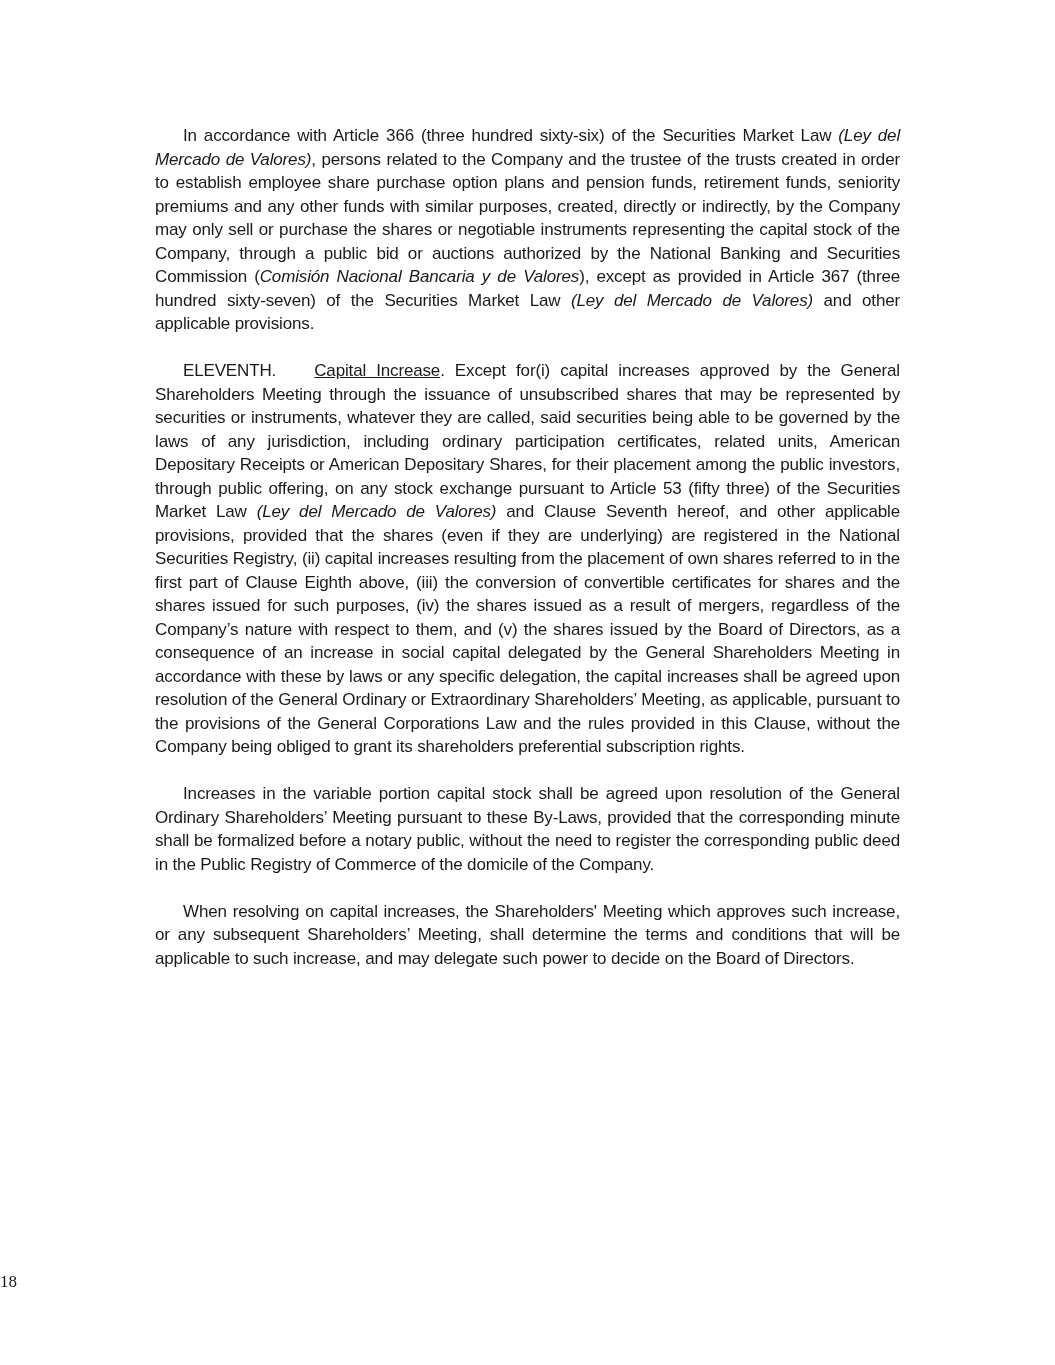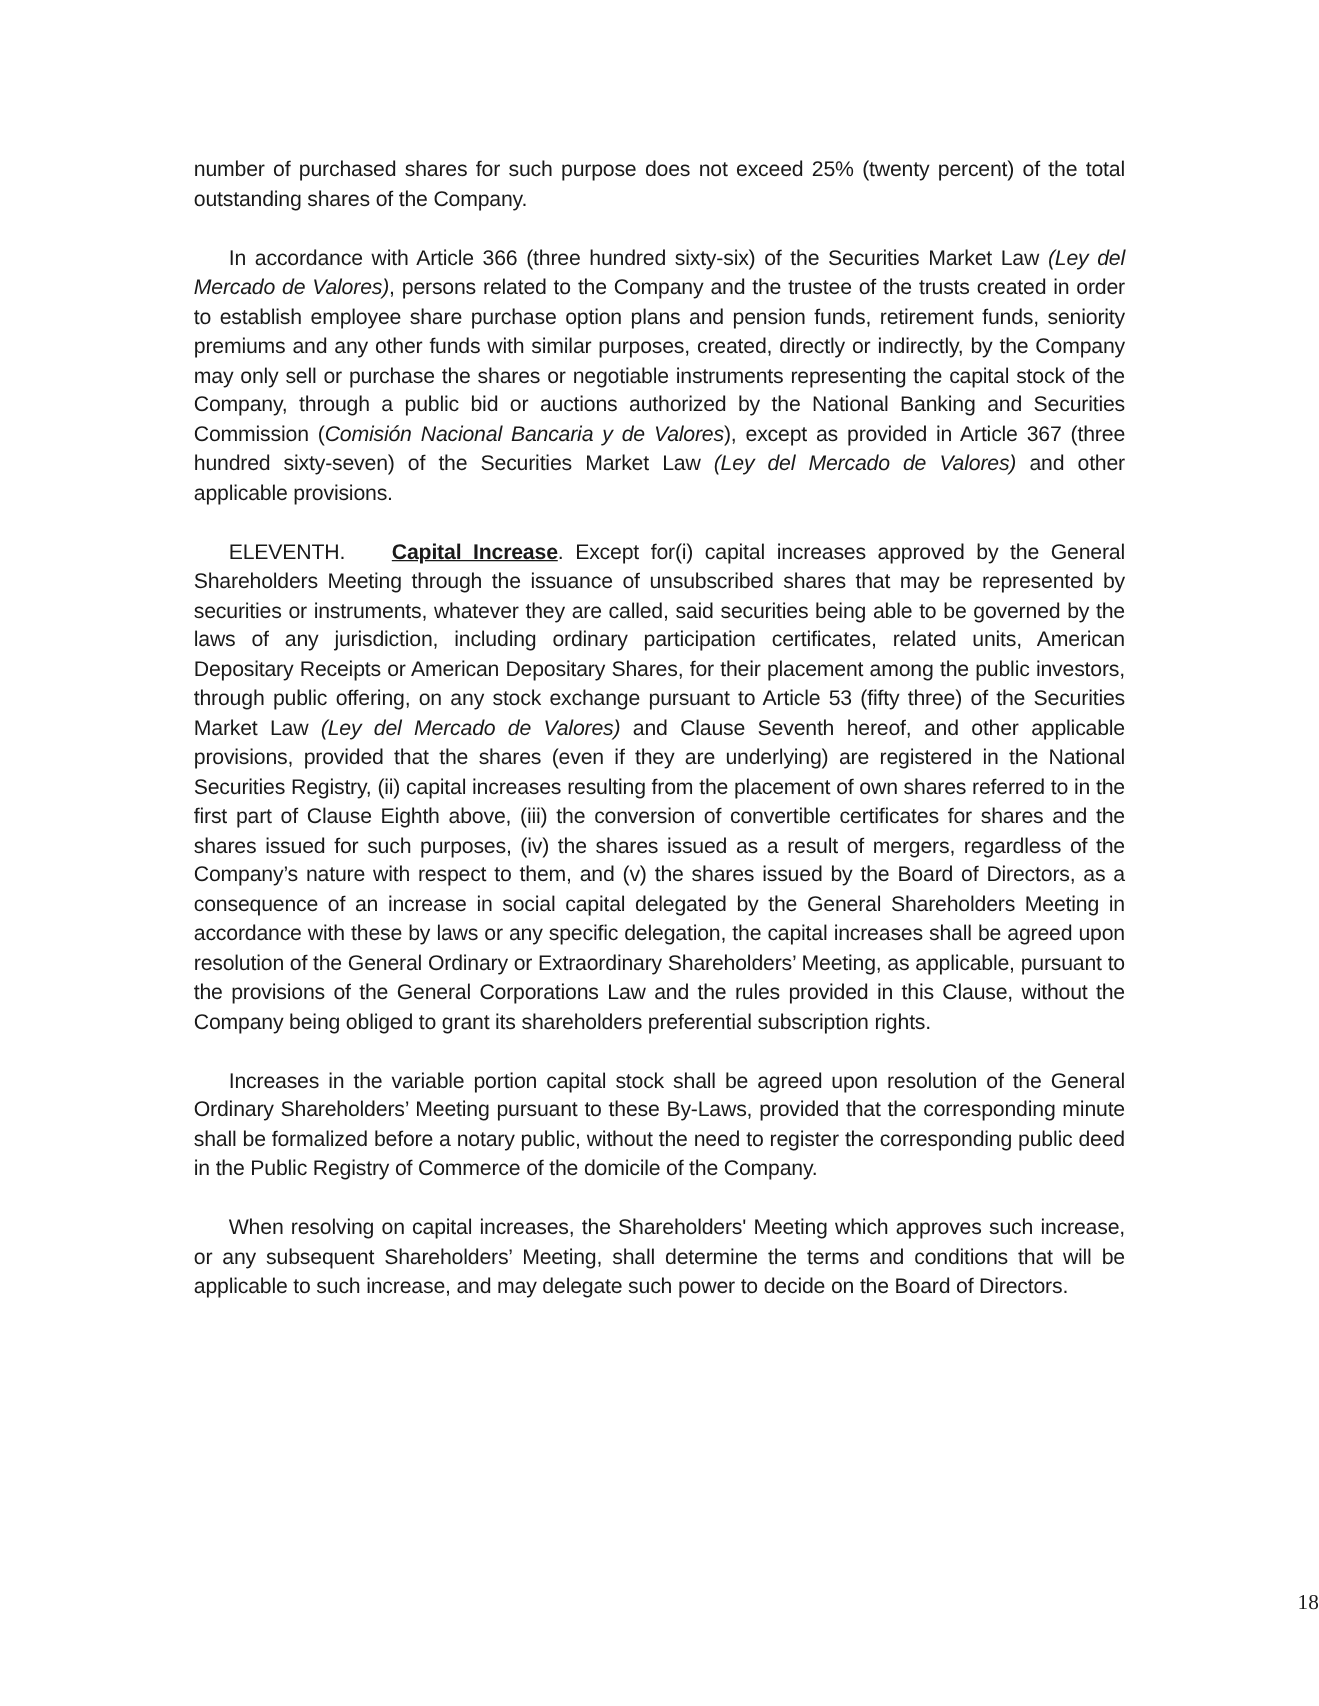--- a/index.html
+++ b/index.html
@@ -28,40 +28,37 @@
     margin: 0 0 23.5px 0;
     text-align: justify;
     text-indent: 28px;
   }
   .para.no-indent {
     text-indent: 0;
   }
   .para.last { margin-bottom: 16px; }
   .it { font-style: italic; }
   .b { font-weight: normal; }
-  .bu { font-weight: bold; text-decoration: underline; margin-left: 28px; }
+  .bu { font-weight: normal; text-decoration: underline; margin-left: 28px; }
   .page-number {
     position: absolute;
     left: 0;
     width: 1055px;
     top: 1272px;
-    text-align: right;
+    text-align: left;
     font-family: "Liberation Serif", serif;
     font-size: 17px;
     color: #1a1a1a;
   }
 </style>
 </head>
 <body>
 
 <div class="page">
 
-  <p class="para no-indent">
-    <span>number of purchased shares for such purpose does not exceed 25% (twenty percent) of the total outstanding shares of the Company.</span>
-  </p>
 
   <p class="para">
     <span>In accordance with Article 366 (three hundred sixty-six) of the Securities Market Law </span><span class="it">(Ley del Mercado de Valores)</span><span>, persons related to the Company and the trustee of the trusts created in order to establish employee share purchase option plans and pension funds, retirement funds, seniority premiums and any other funds with similar purposes, created, directly or indirectly, by the Company may only sell or purchase the shares or negotiable instruments representing the capital stock of the Company, through a public bid or auctions authorized by the National Banking and Securities Commission (</span><span class="it">Comisión Nacional Bancaria y de Valores</span><span>), except as provided in Article 367 (three hundred sixty-seven) of the Securities Market Law </span><span class="it">(Ley del Mercado de Valores)</span><span> and other applicable provisions.</span>
   </p>
 
   <p class="para">
     <span class="b">ELEVENTH. </span><span class="bu">Capital Increase</span><span class="b">.</span><span> Except for(i) capital increases approved by the General Shareholders Meeting through the issuance of unsubscribed shares that may be represented by securities or instruments, whatever they are called, said securities being able to be governed by the laws of any jurisdiction, including ordinary participation certificates, related units, American Depositary Receipts or American Depositary Shares, for their placement among the public investors, through public offering, on any stock exchange pursuant to Article 53 (fifty three) of the Securities Market Law </span><span class="it">(Ley del Mercado de Valores)</span><span> and Clause Seventh hereof, and other applicable provisions, provided that the shares (even if they are underlying) are registered in the National Securities Registry, (ii) capital increases resulting from the placement of own shares referred to in the first part of Clause Eighth above, (iii) the conversion of convertible certificates for shares and the shares issued for such purposes, (iv) the shares issued as a result of mergers, regardless of the Company’s nature with respect to them, and (v) the shares issued by the Board of Directors, as a consequence of an increase in social capital delegated by the General Shareholders Meeting in accordance with these by laws or any specific delegation, the capital increases shall be agreed upon resolution of the General Ordinary or Extraordinary Shareholders’ Meeting, as applicable, pursuant to the provisions of the General Corporations Law and the rules provided in this Clause, without the Company being obliged to grant its shareholders preferential subscription rights.</span>
   </p>
 
 

